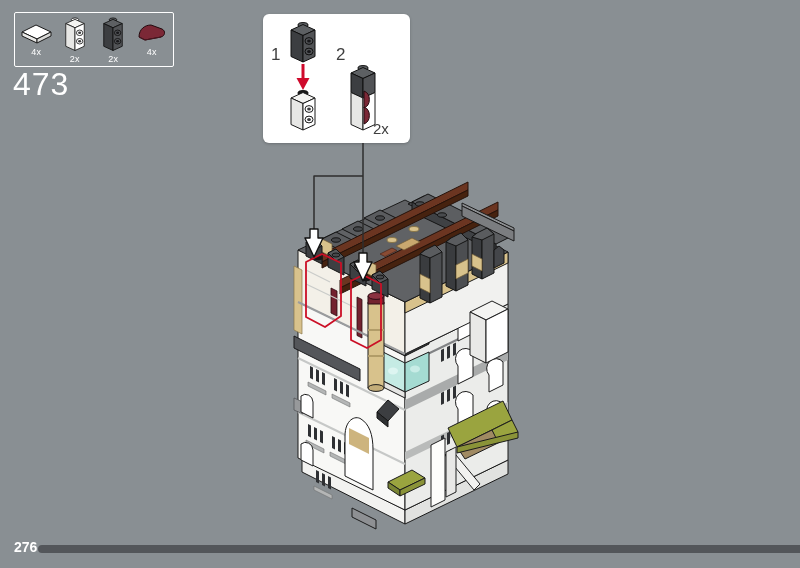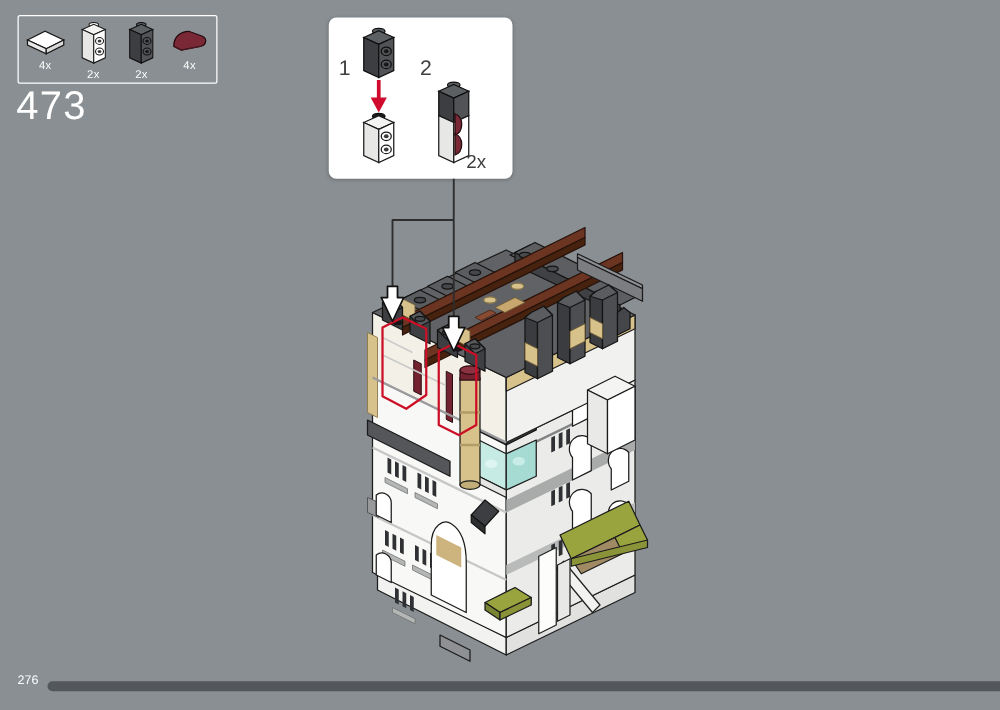--- a/index.html
+++ b/index.html
@@ -30,21 +30,21 @@
     background:#ffffff; border-radius:6px;
     box-shadow:0 1px 3px rgba(0,0,0,.22);
   }
   .callout svg { display:block; }
   .callout text { font-family:"Liberation Sans", sans-serif; }
   
   .model-layer { position:absolute; left:0; top:0; width:800px; height:568px; }
   
   .page-number {
     position:absolute; left:14px; top:539px;
-    color:#ffffff; font-size:10px; font-weight:400;
+    color:#ffffff; font-size:14px; font-weight:700;
   }
   .progress-track {
     position:absolute; left:38px; right:0; top:545px; height:8px;
     border-radius:4px 0 0 4px; background:#53565a;
   }
 </style>
 </head>
 <body>
 
 <div class="parts-box">

